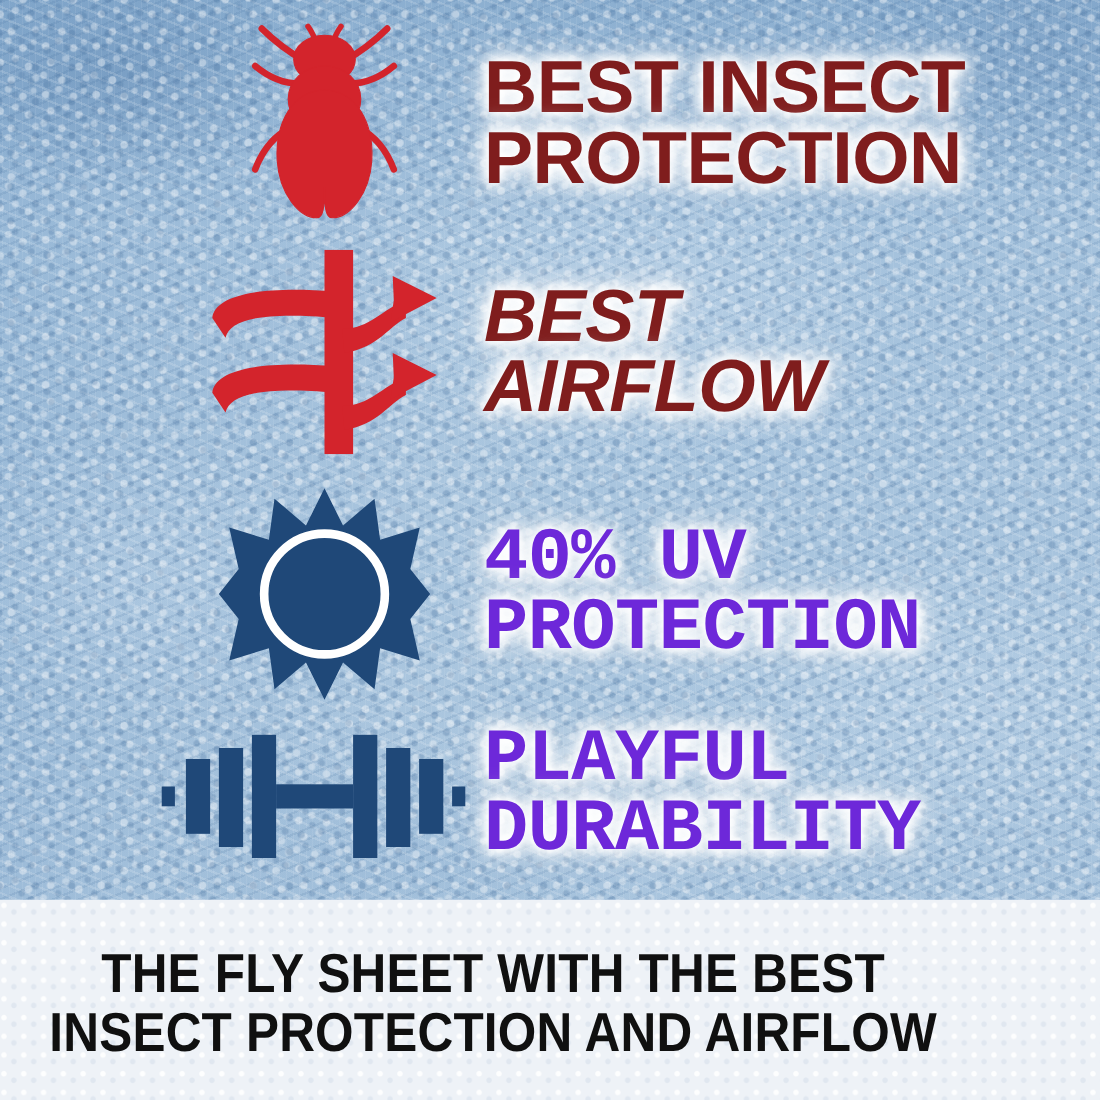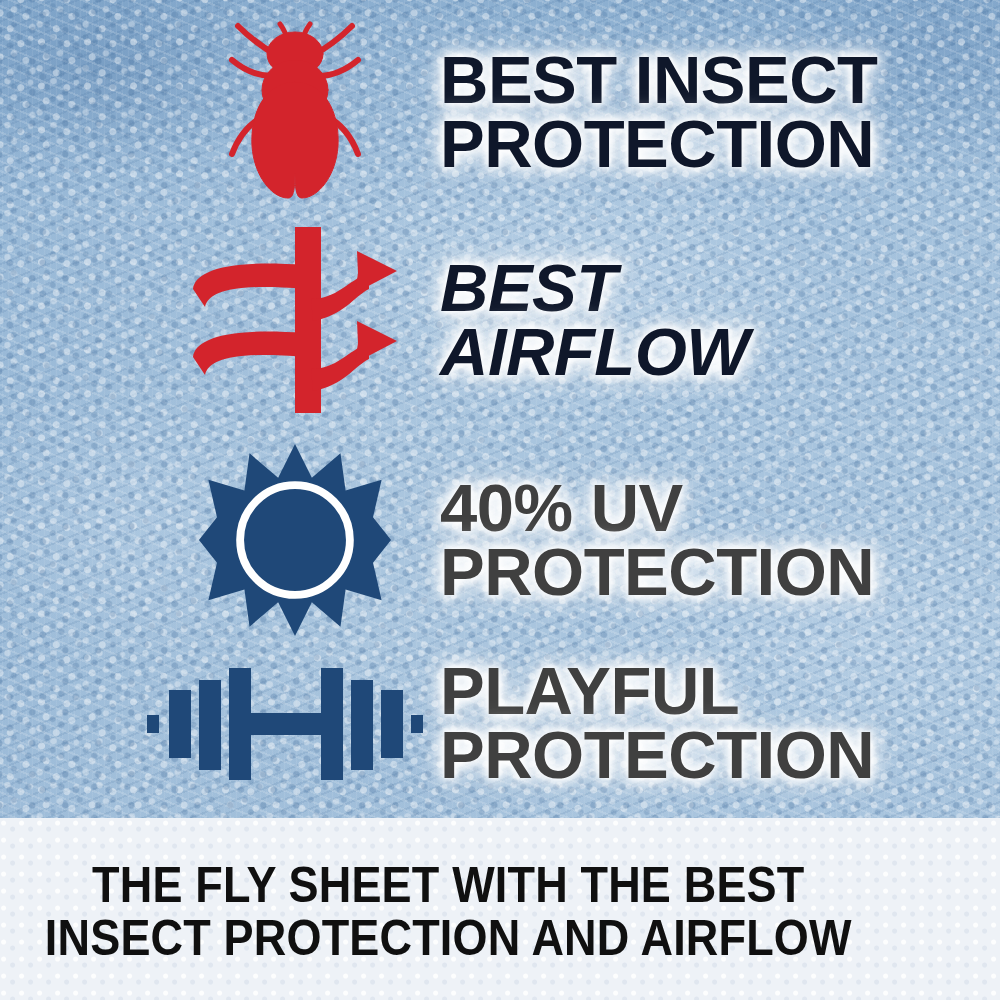--- a/index.html
+++ b/index.html
@@ -108,30 +108,31 @@
   }
   .label {
     flex: 0 0 auto;
     line-height: 0.96;
     letter-spacing: -0.5px;
     font-weight: 700;
     white-space: pre-line;
     font-family: "Liberation Sans", sans-serif;
   }
   .label.red {
-    color: #0f172a;
+    color: #7f1d1d;
     text-shadow:
       0 0 10px #ffffff, 0 0 10px #ffffff, 0 0 16px #ffffff,
       0 0 22px rgba(255,255,255,0.95), 0 0 30px rgba(255,255,255,0.8);
   }
   .label.navy {
-    color: #404040;
+    color: #6d28d9;
     text-shadow:
       0 0 10px #ffffff, 0 0 10px #ffffff, 0 0 16px #ffffff,
       0 0 22px rgba(255,255,255,0.95), 0 0 30px rgba(255,255,255,0.8);
+    font-family: Liberation Mono, monospace;
   }
 
   #row-1 { left: 150px; top: 14px;  width: 700px; height: 196px; }
   #row-2 { left: 150px; top: 222px; width: 700px; height: 196px; font-style: italic; }
   #row-3 { left: 150px; top: 440px; width: 700px; height: 200px; }
   #row-4 { left: 130px; top: 648px; width: 720px; height: 150px; }
 
   #row-1 .icon-slot { width: 290px; height: 190px; }
   #row-2 .icon-slot { width: 290px; height: 190px; }
   #row-3 .icon-slot { width: 290px; height: 200px; }
@@ -280,21 +281,21 @@
 
             <rect x="176" y="10" width="22" height="112"></rect>
             <rect x="206" y="22" width="22" height="90"></rect>
             <rect x="236" y="32" width="22" height="68"></rect>
 
             <rect x="266" y="57" width="12" height="18"></rect>
           </g>
         </svg>
       </div>
       <div class="label navy">PLAYFUL
-PROTECTION</div>
+DURABILITY</div>
     </div>
 
   </div>
 
   <div class="banner">
     <div class="banner-text">THE FLY SHEET WITH THE BEST
 INSECT PROTECTION AND AIRFLOW</div>
   </div>
 
 </div>

